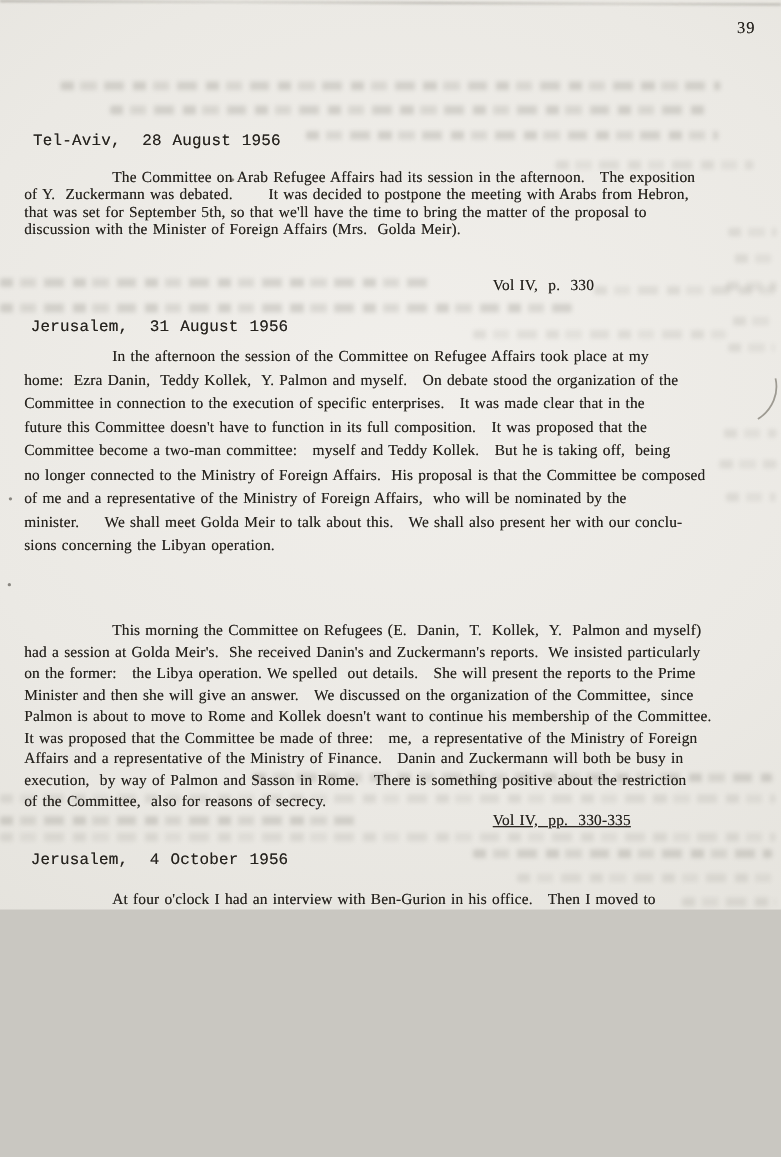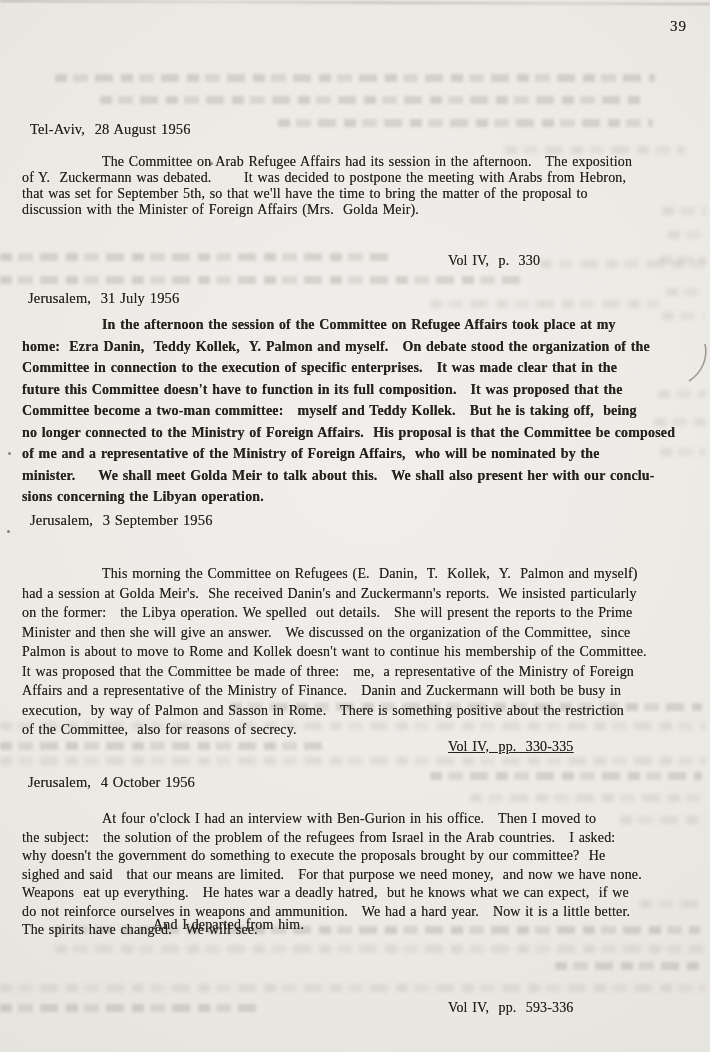--- a/index.html
+++ b/index.html
@@ -1,40 +1,40 @@
 <!DOCTYPE html>
 <html><head>
 <meta charset="utf-8">
 <style>
   html, body { margin: 0; padding: 0; background: #c9c7c1; }
   .page {
     position: relative;
     width: 710px;
-    height: 1052px;
+    height: 827px;
     margin: 0 auto;
     overflow: hidden;
     background:
       radial-gradient(ellipse 120% 90% at 52% 42%, #f1efeb 0%, #ebe9e4 50%, #e5e3dd 80%, #dcdad3 100%);
     font-family: "Liberation Serif", "DejaVu Serif", serif;
     color: #26231e;
   }
   .txt {
     position: absolute;
     white-space: pre-wrap;
     font-size: 14px;
     line-height: 21px;
     letter-spacing: 0.15px;
     word-spacing: 1px;
     text-shadow: 0 0 0.4px rgba(38,35,30,0.65);
   }
-  .heading { font-size: 14.5px; }
+  .heading { font-size: 14.5px; font-family: Liberation Mono, monospace; }
   .pgnum { font-size: 15px; letter-spacing: 1px; }
   .body-text { left: 22px; width: 682px; text-indent: 80px; }
   .lh22 { line-height: 16px; }
-  .lh215 { line-height: 21.5px; font-weight: bold; }
+  .lh215 { line-height: 21.5px; }
   .lh195 { line-height: 19.5px; }
   .lh185 { line-height: 18.5px; }
   .citation { left: 417px; margin-left: 31px; }
   
   .ghost {
     position: absolute;
     height: 8px;
     border-radius: 2px;
     filter: blur(1.7px);
     opacity: 0.5;
@@ -105,32 +105,31 @@
 
   <div class="txt pgnum" style="left:670px; top:16px;">39</div>
 
   <div class="txt heading" style="left:30px; top:119px;">Tel-Aviv,  28 August 1956</div>
   <div class="txt body-text lh22" style="top:154px;">The Committee on Arab Refugee Affairs had its session in the afternoon.   The exposition
 of Y.  Zuckermann was debated.       It was decided to postpone the meeting with Arabs from Hebron,
 that was set for September 5th, so that we'll have the time to bring the matter of the proposal to
 discussion with the Minister of Foreign Affairs (Mrs.  Golda Meir).</div>
   <div class="txt citation" style="top:250px;">Vol IV,  p.  330</div>
 
-  <div class="txt heading" style="left:28px; top:288px;">Jerusalem,  31 July 1956</div>
+  <div class="txt heading" style="left:28px; top:288px;">Jerusalem,  31 August 1956</div>
   <div class="txt body-text lh215" style="top:314px;">In the afternoon the session of the Committee on Refugee Affairs took place at my
 home:  Ezra Danin,  Teddy Kollek,  Y. Palmon and myself.   On debate stood the organization of the
 Committee in connection to the execution of specific enterprises.   It was made clear that in the
 future this Committee doesn't have to function in its full composition.   It was proposed that the
 Committee become a two-man committee:   myself and Teddy Kollek.   But he is taking off,  being
 no longer connected to the Ministry of Foreign Affairs.  His proposal is that the Committee be composed
 of me and a representative of the Ministry of Foreign Affairs,  who will be nominated by the
 minister.     We shall meet Golda Meir to talk about this.   We shall also present her with our conclu-
 sions concerning the Libyan operation.</div>
 
-  <div class="txt heading" style="left:30px; top:510px;">Jerusalem,  3 September 1956</div>
   <div class="txt body-text lh195" style="top:564px;">This morning the Committee on Refugees (E.  Danin,  T.  Kollek,  Y.  Palmon and myself)
 had a session at Golda Meir's.  She received Danin's and Zuckermann's reports.  We insisted particularly
 on the former:   the Libya operation. We spelled  out details.   She will present the reports to the Prime
 Minister and then she will give an answer.   We discussed on the organization of the Committee,  since
 Palmon is about to move to Rome and Kollek doesn't want to continue his membership of the Committee.
 It was proposed that the Committee be made of three:   me,  a representative of the Ministry of Foreign
 Affairs and a representative of the Ministry of Finance.   Danin and Zuckermann will both be busy in
 execution,  by way of Palmon and Sasson in Rome.   There is something positive about the restriction
 of the Committee,  also for reasons of secrecy.</div>
   <div class="txt citation" style="top:736px;text-decoration:underline;">Vol IV,  pp.  330-335</div>

